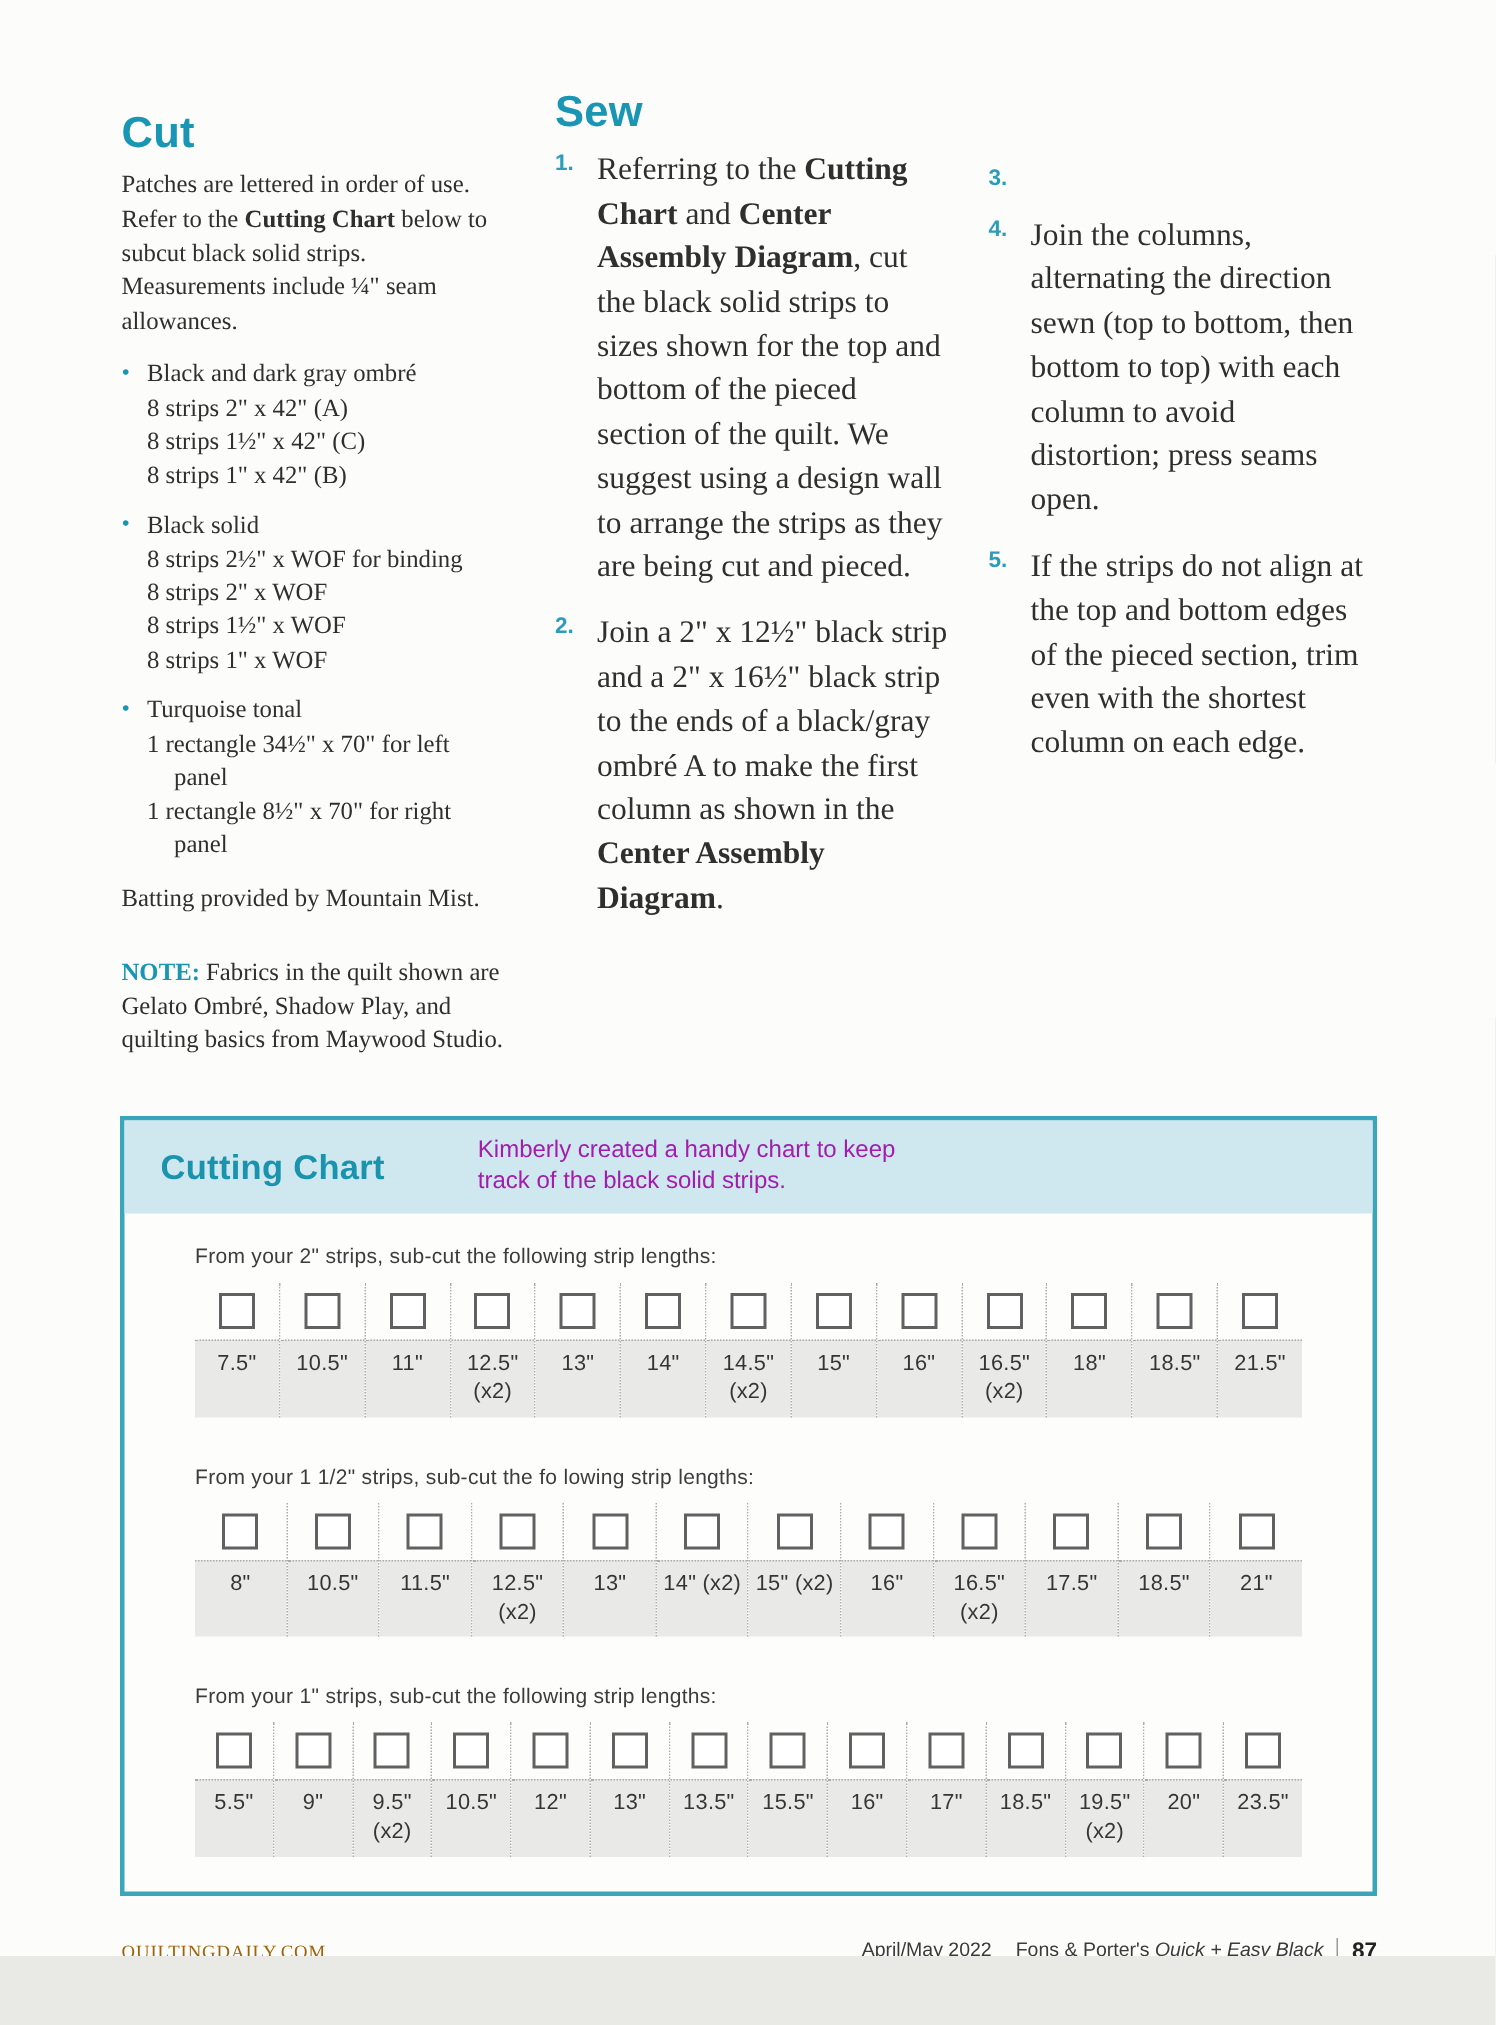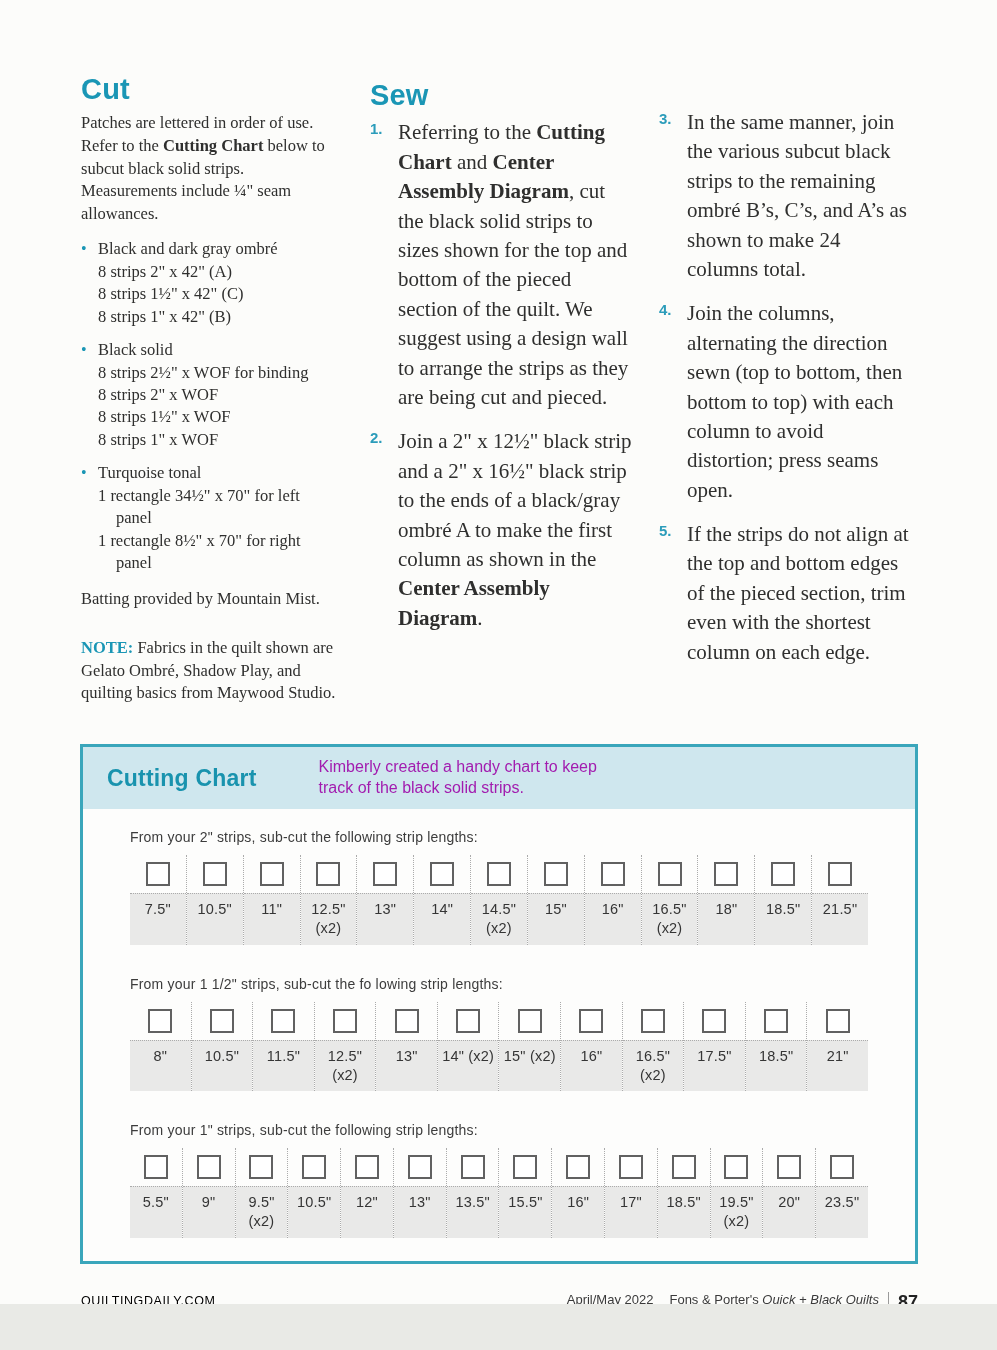--- a/index.html
+++ b/index.html
@@ -13,21 +13,21 @@
   *{margin:0;padding:0;box-sizing:border-box;}
   html,body{background:#e9eae6;}
   .page{
     position:relative;width:997px;height:1304px;margin:0 auto;
     background:#fcfcfa;overflow:hidden;
     font-family:"Liberation Serif",serif;color:var(--ink);
   }
   
   .col{position:absolute;}
   .col-cut{left:81px;top:74px;width:258px;}
-  .col-sew{left:370px;top:80px;width:264px;}
+  .col-sew{left:370px;top:60px;width:264px;}
   .col-right{left:659px;top:108px;width:254px;}
   h1.sec{
     font-family:"Liberation Sans",sans-serif;font-weight:bold;
     font-size:29px;line-height:1.05;color:var(--teal);margin-bottom:8px;
     letter-spacing:.2px;
   }
   .body{font-size:16.5px;line-height:1.37;}
   .rich .b{font-weight:bold;}
   .rich .teal{color:var(--teal);font-weight:bold;}
   .intro{margin-bottom:13px;}
@@ -77,31 +77,31 @@
     flex:1;background:var(--band-gray);border-top:1px dotted var(--dot);
     text-align:center;padding:6px 1px 7px;min-height:44px;
     font-family:"Liberation Sans",sans-serif;font-size:14.5px;color:#353535;
     line-height:1.3;letter-spacing:.2px;
   }
   .x2{display:block;}
   .x2:empty{display:none;}
   
   .footer-left{
     position:absolute;left:81px;top:1294px;
-    font-family:Liberation Sans, sans-serif;font-size:12.5px;
-    letter-spacing:.6px;color:#000000;
+    font-family:Liberation Serif, serif;font-size:12.5px;
+    letter-spacing:.6px;color:#a16207;
   }
   .footer-right{
     position:absolute;right:79px;top:1292px;display:flex;align-items:flex-start;
     font-family:"Liberation Sans",sans-serif;font-size:13px;color:#3a3a3a;
   }
   .footer-date{margin-right:16px;}
   .footer-title-i{font-style:italic;}
   .footer-divider{width:0;height:15px;border-left:1px solid #9a9a9a;margin:0 9px;}
-  .footer-page{font-weight:bold;font-size:18px;color:#222;}
+  .footer-page{font-weight:bold;font-size:15px;color:#222;}
 </style>
 </head>
 <body>
 
 <div class="page">
 
   <section class="col col-cut">
     <h1 class="sec">Cut</h1>
     <p class="body rich intro"><span>Patches are lettered in order of use. Refer to the </span><span class="b">Cutting Chart</span><span> below to subcut black solid strips. Measurements include ¼" seam allowances.</span></p>
 
@@ -149,21 +149,20 @@
 
     <div class="step">
       <span class="step-num">2.</span>
       <p class="step-text rich"><span>Join a 2" x 12½" black strip and a 2" x 16½" black strip to the ends of a black/gray ombré A to make the first column as shown in the </span><span class="b">Center Assembly Diagram</span><span>.</span></p>
     </div>
   </section>
 
   <section class="col col-right">
     <div class="step">
       <span class="step-num">3.</span>
-      <p class="step-text rich"><span>In the same manner, join the various subcut black strips to the remaining ombré B’s, C’s, and A’s as shown to make 24 columns total.</span></p>
     </div>
     <div class="step">
       <span class="step-num">4.</span>
       <p class="step-text rich"><span>Join the columns, alternating the direction sewn (top to bottom, then bottom to top) with each column to avoid distortion; press seams open.</span></p>
     </div>
     <div class="step">
       <span class="step-num">5.</span>
       <p class="step-text rich"><span>If the strips do not align at the top and bottom edges of the pieced section, trim even with the shortest column on each edge.</span></p>
     </div>
   </section>
@@ -587,18 +586,18 @@
         </div>
       </div>
 
     </div>
   </div>
 
   <div class="footer-left">QUILTINGDAILY.COM</div>
   <div class="footer-right">
     <span class="footer-date">April/May 2022</span>
     <span>Fons &amp; Porter's </span>&nbsp;
-    <span class="footer-title-i">Quick + Black Quilts</span>
+    <span class="footer-title-i">Quick + Easy Black</span>
     <span class="footer-divider"></span>
     <span class="footer-page">87</span>
   </div>
 
 </div>
 
 </body></html>

